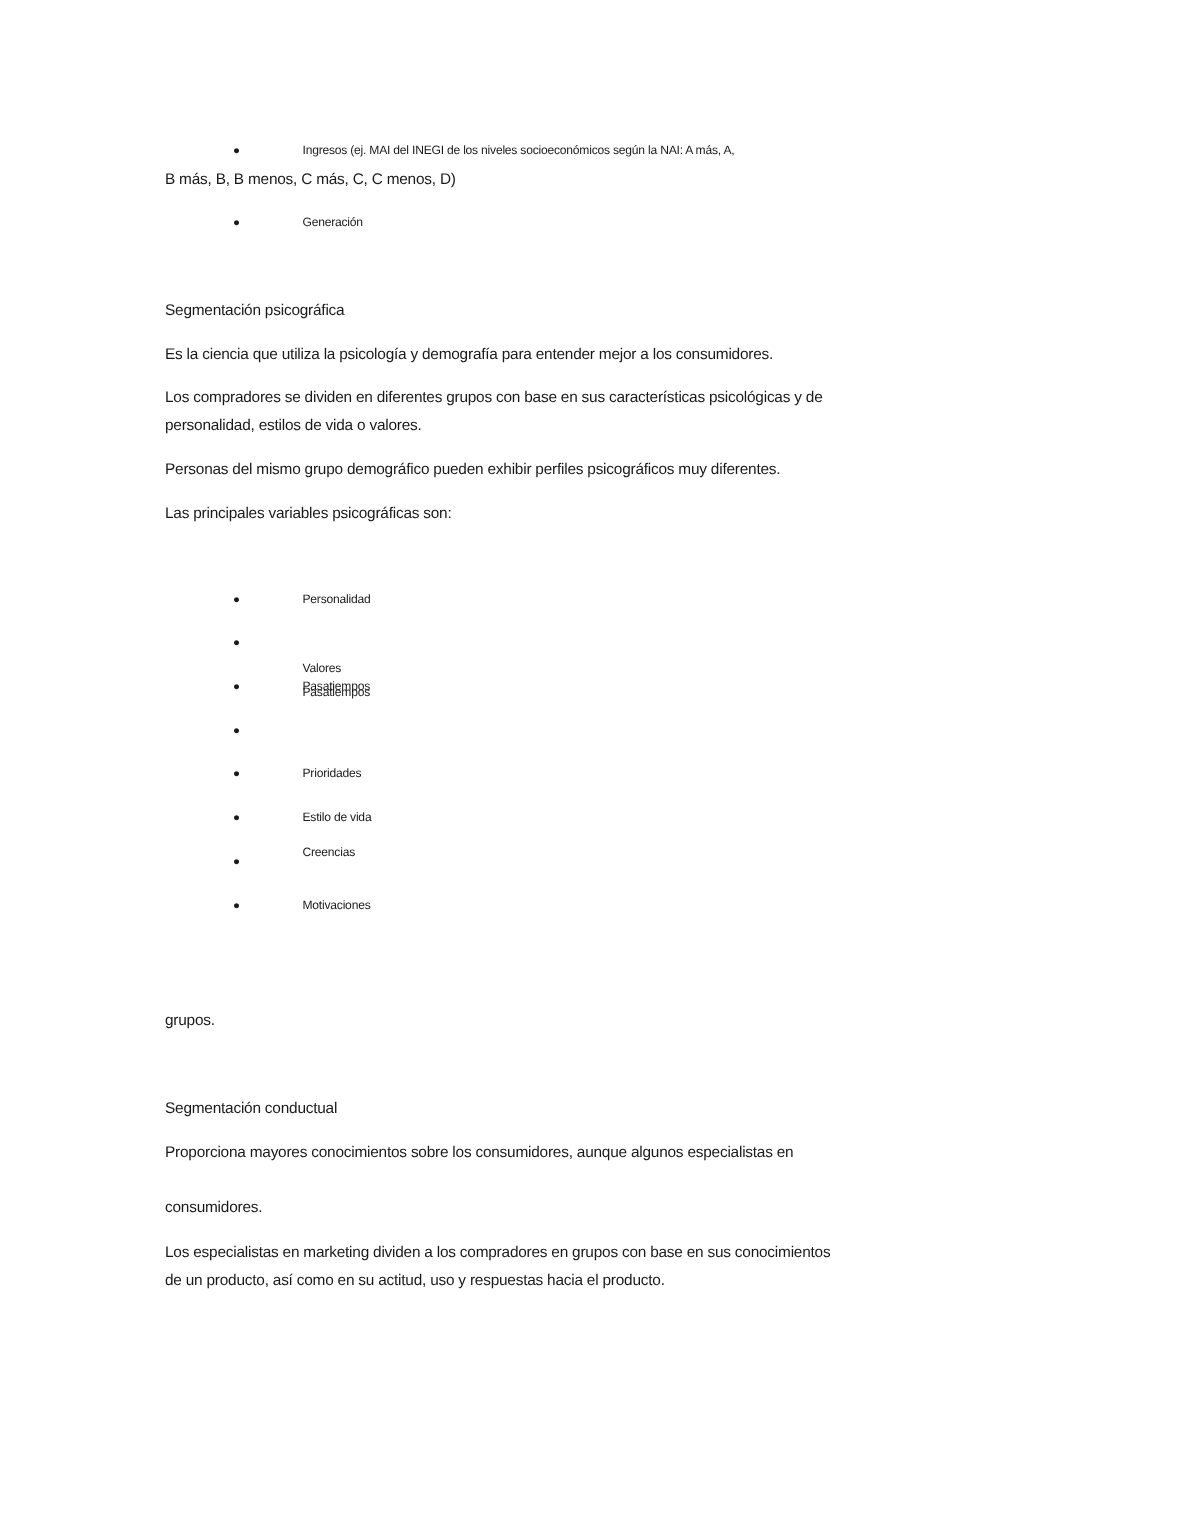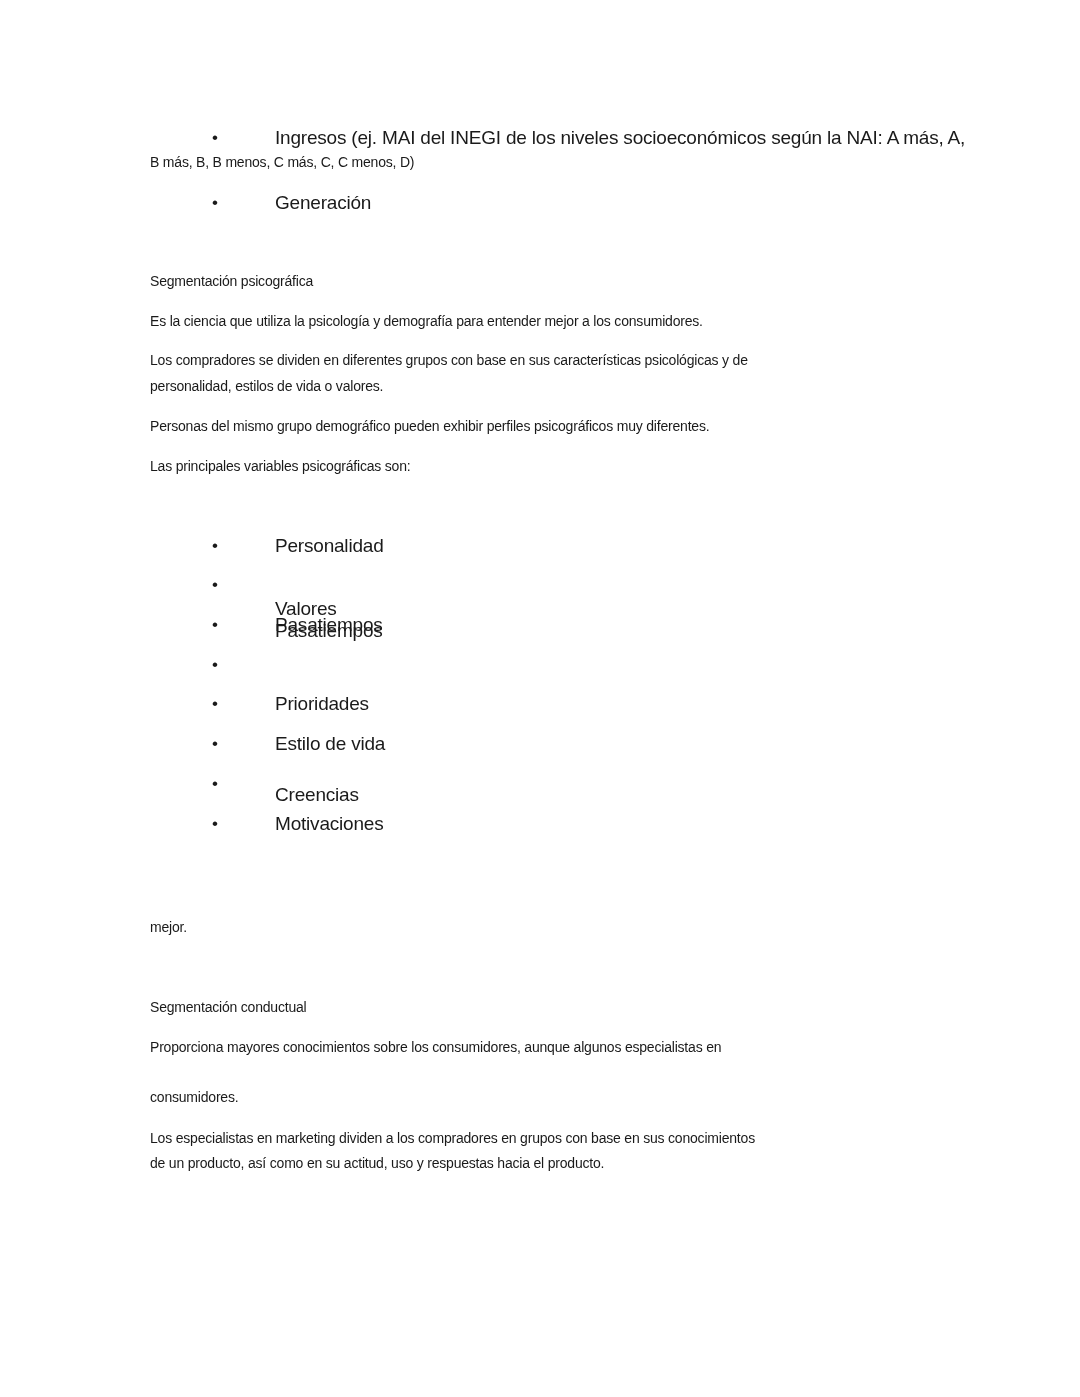--- a/index.html
+++ b/index.html
@@ -2,21 +2,21 @@
 <html><head>
 <meta charset="utf-8">
 <style>
   html, body { margin: 0; padding: 0; background: #ffffff; }
   body { width: 1080px; height: 1397px; position: relative; overflow: hidden;
          font-family: "Liberation Sans", sans-serif; color: #1a1a1a; }
   .page { position: absolute; left: 0; top: 0; width: 1080px; height: 1397px; }
   .line { position: absolute; left: 150px; font-size: 14px; line-height: 25px;
           white-space: nowrap; letter-spacing: -0.2px; }
   .bullet { position: absolute; left: 212px; font-size: 17px; line-height: 25px; }
-  .btext { position: absolute; left: 275px; font-size: 19px; line-height: 25px; white-space: nowrap; letter-spacing: -0.2px; }
+  .btext { position: absolute; left: 275px; font-size: 11px; line-height: 25px; white-space: nowrap; letter-spacing: -0.2px; }
 </style>
 </head>
 <body>
 
 <div class="page">
 
   <span class="bullet" style="top:125px">•</span>
   <span class="btext" style="top:125px">Ingresos (ej. MAI del INEGI de los niveles socioeconómicos según la NAI: A más, A,</span>
   <span class="line" style="top:150px">B más, B, B menos, C más, C, C menos, D)</span>
 
@@ -36,24 +36,24 @@
   <span class="btext" style="top:596px">Valores</span>
   <span class="bullet" style="top:612px">•</span>
   <span class="btext" style="top:612px">Pasatiempos</span>
   <span class="bullet" style="top:652px">•</span>
   <span class="btext" style="top:618px">Pasatiempos</span>
   <span class="bullet" style="top:691px">•</span>
   <span class="btext" style="top:691px">Prioridades</span>
   <span class="bullet" style="top:731px">•</span>
   <span class="btext" style="top:731px">Estilo de vida</span>
   <span class="bullet" style="top:771px">•</span>
-  <span class="btext" style="top:782px">Creencias</span>
+  <span class="btext" style="top:763px">Creencias</span>
   <span class="bullet" style="top:811px">•</span>
   <span class="btext" style="top:811px">Motivaciones</span>
 
-  <span class="line" style="top:915px">mejor.</span>
+  <span class="line" style="top:915px">grupos.</span>
 
   <span class="line" style="top:995px">Segmentación conductual</span>
   <span class="line" style="top:1035px">Proporciona mayores conocimientos sobre los consumidores, aunque algunos especialistas en</span>
   <span class="line" style="top:1085px">consumidores.</span>
   <span class="line" style="top:1126px">Los especialistas en marketing dividen a los compradores en grupos con base en sus conocimientos</span>
   <span class="line" style="top:1151px">de un producto, así como en su actitud, uso y respuestas hacia el producto.</span>
 </div>
 
 </body></html>

